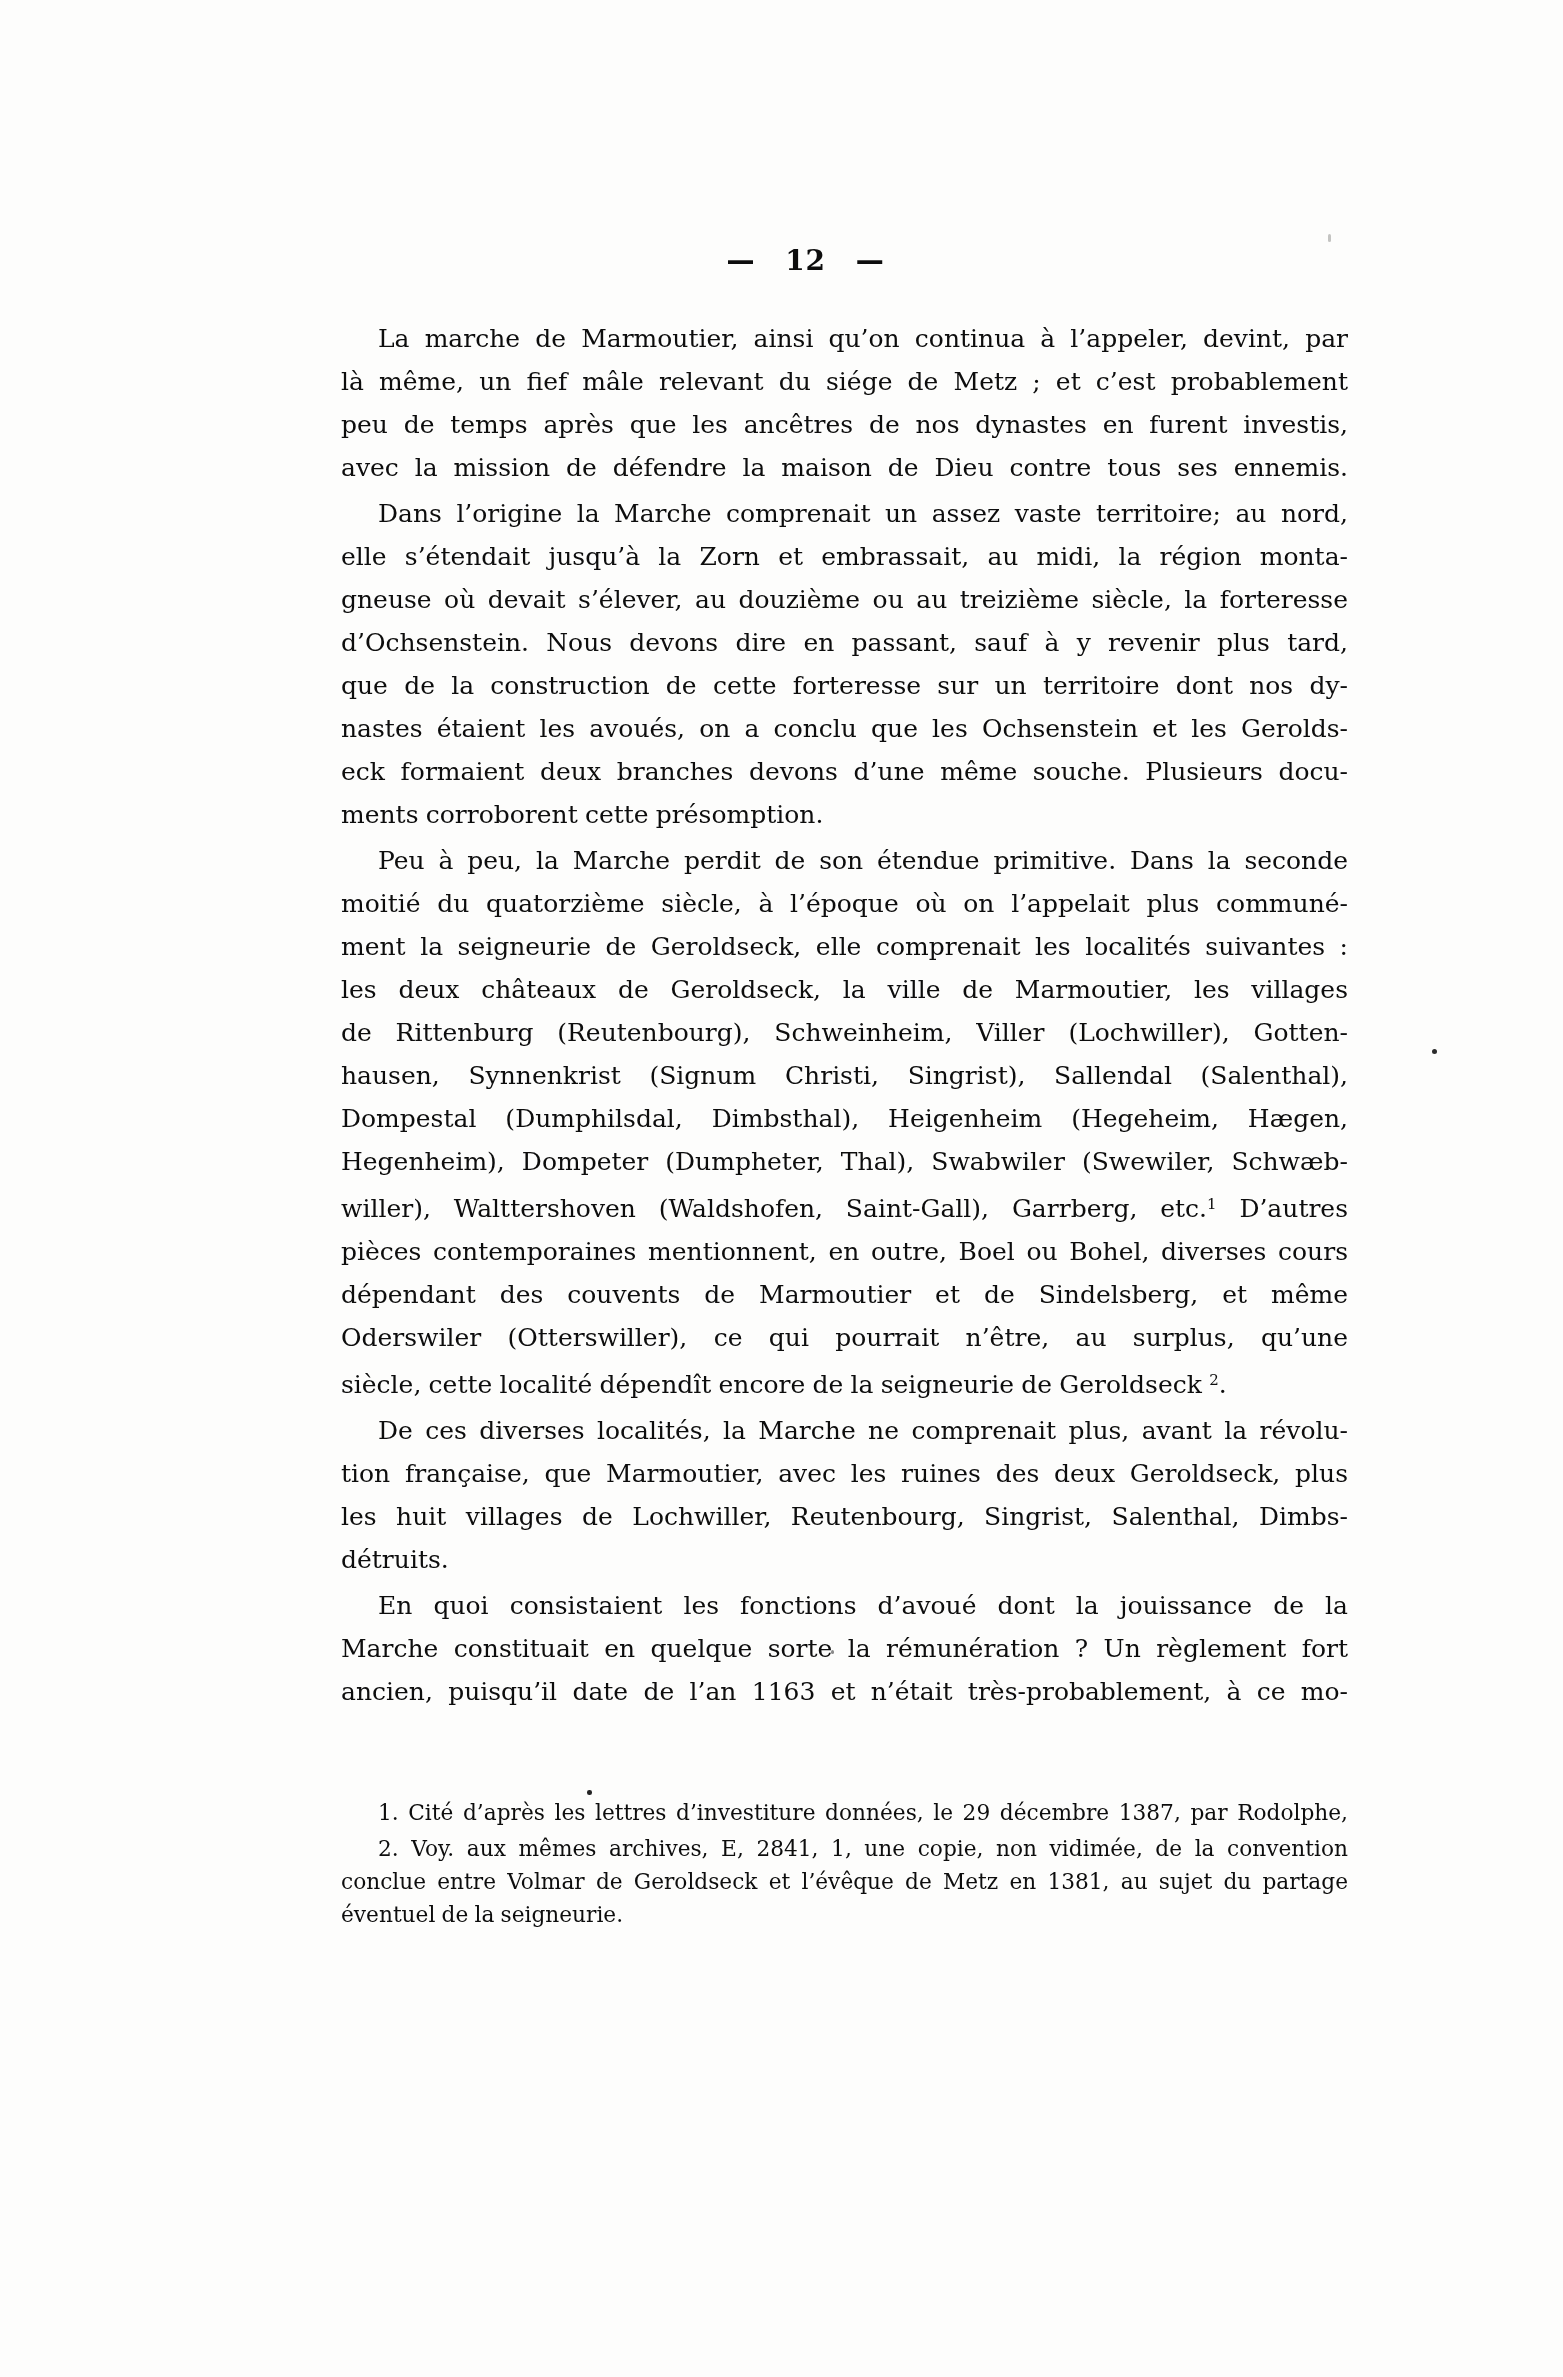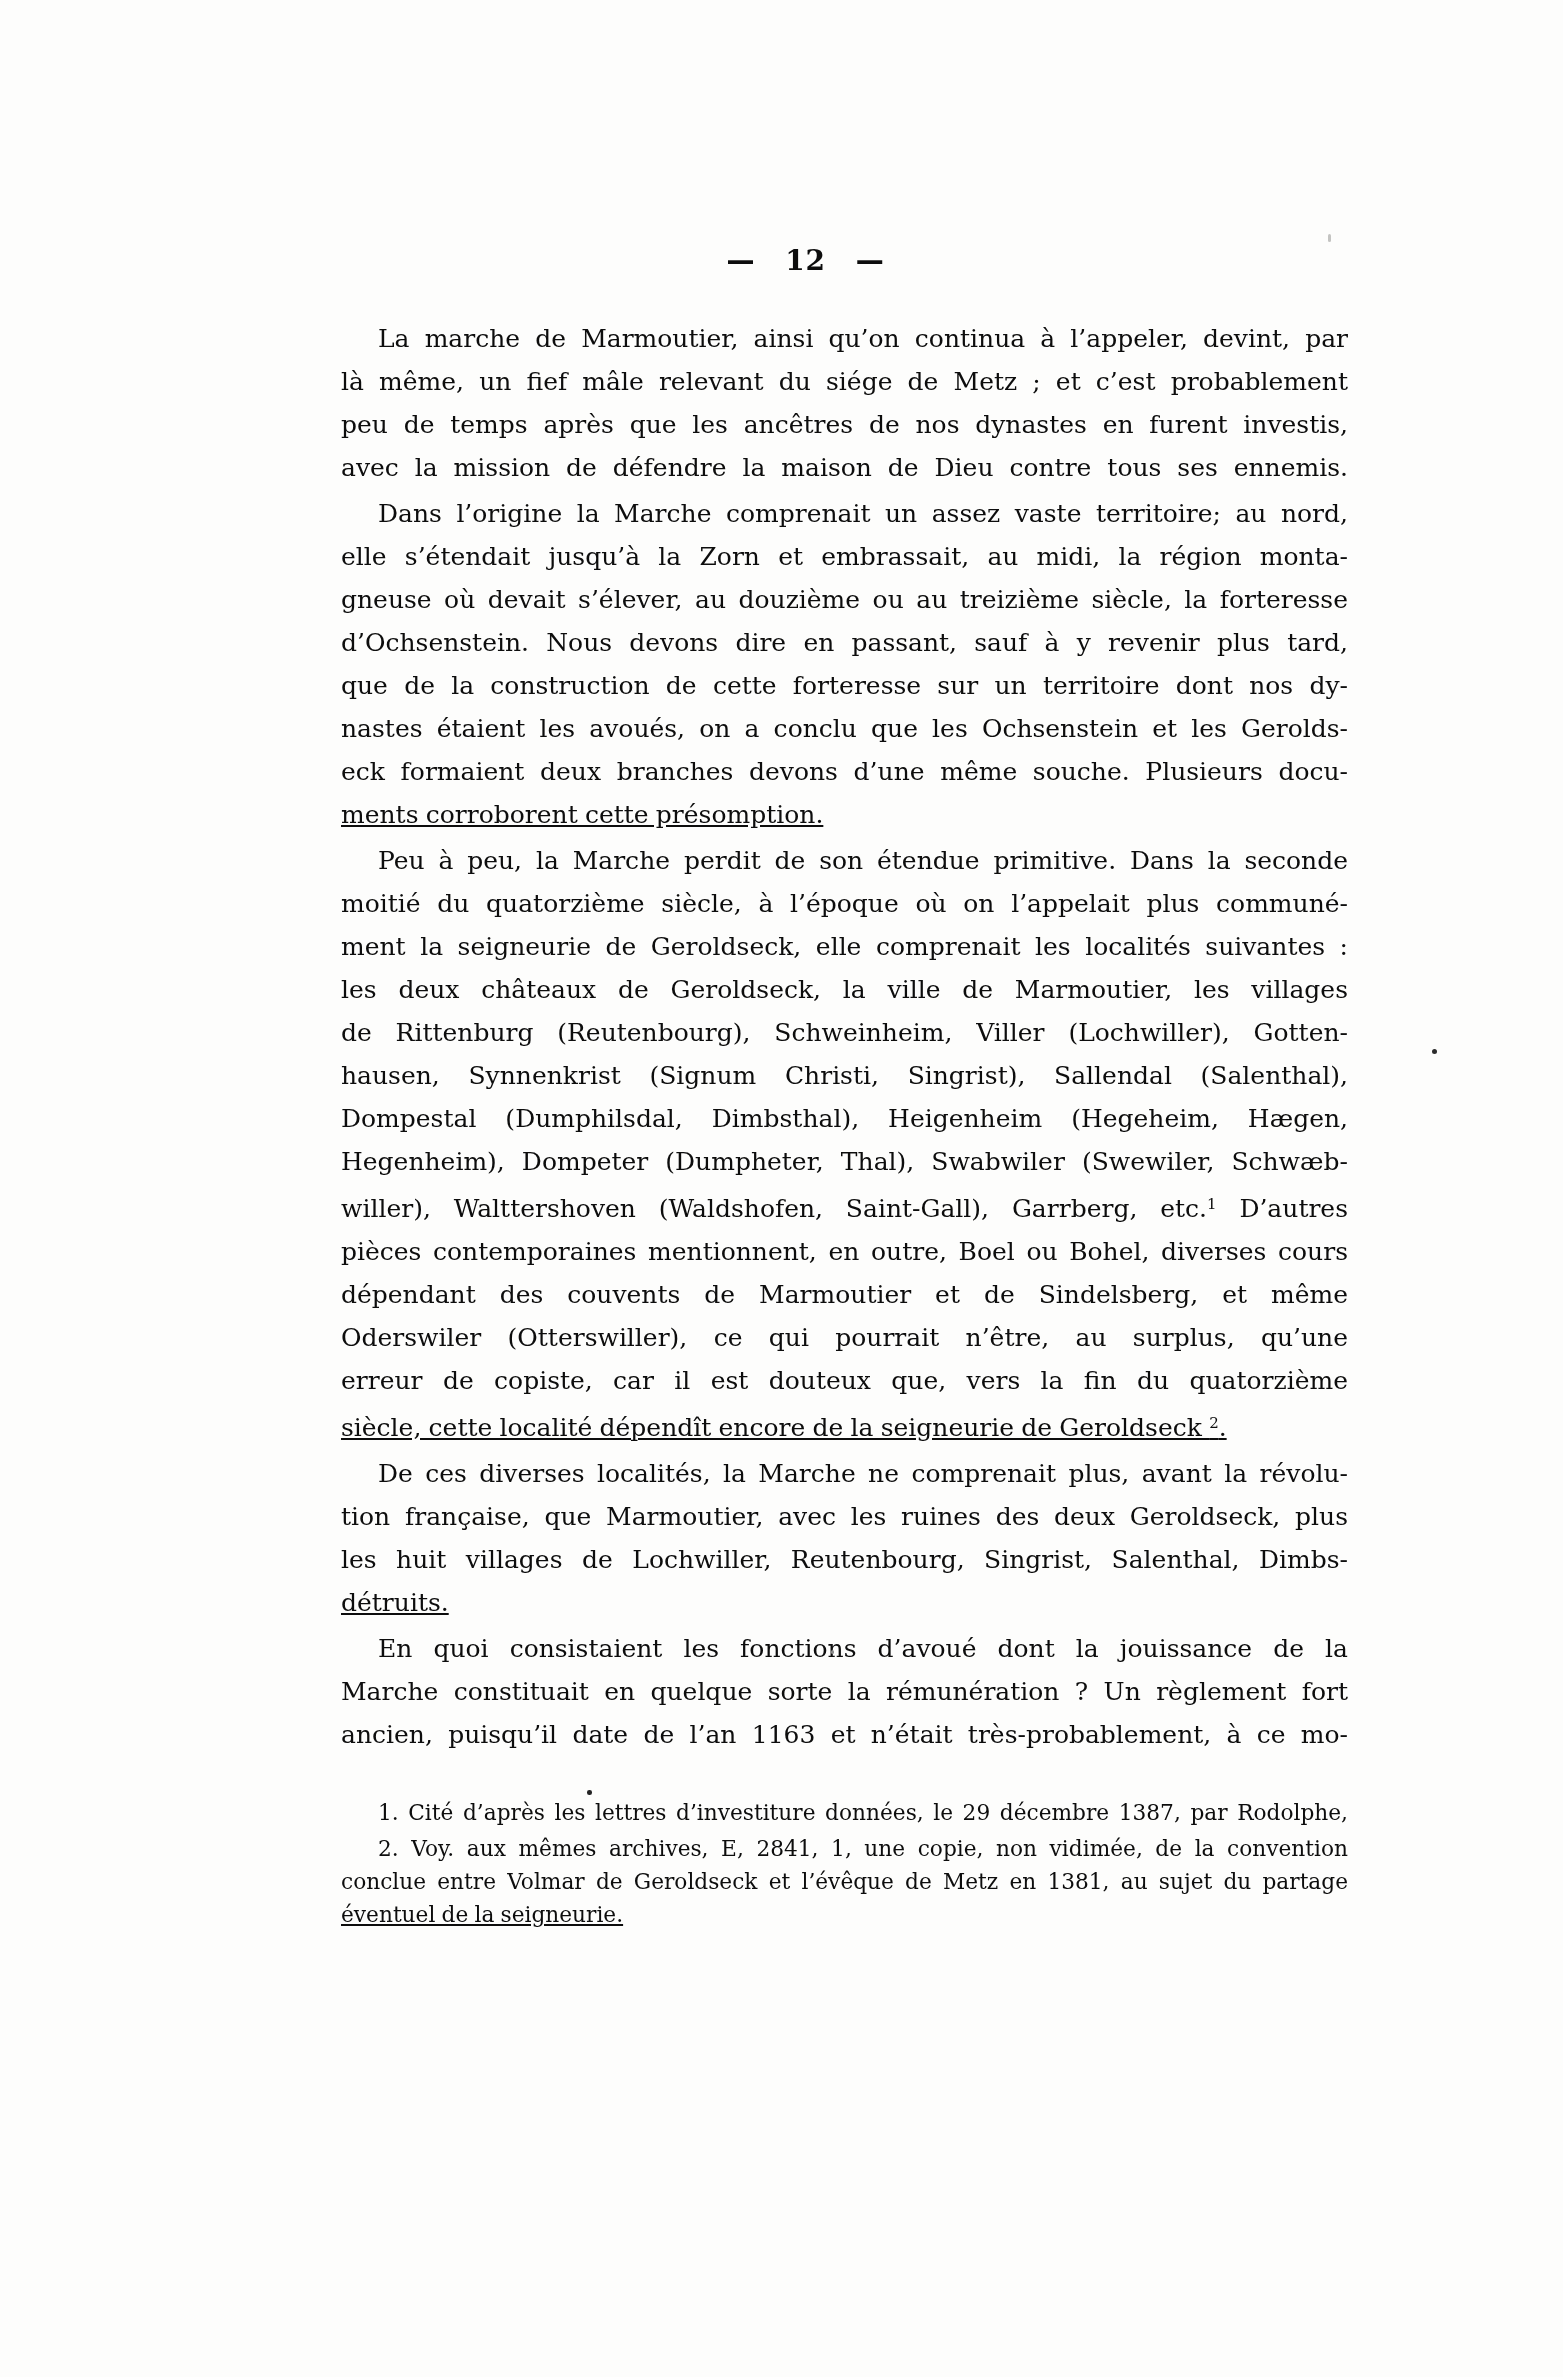--- a/index.html
+++ b/index.html
@@ -30,21 +30,21 @@
     left:338px;top:1793px;width:1013px;
     font-size:21.7px;line-height:33px;
     word-spacing:-0.7px;
   }
   .para{margin:3px;}
   .line{
     text-align:justify;
     text-align-last:justify;
     white-space:normal;
   }
-  .line.nj{text-align-last:left;text-decoration:underline;}
+  .line.nj{text-align-last:left;}
   .line.ind{text-indent:37px;}
   .seg-i{}
   .seg-sup{font-size:0.60em;vertical-align:0.52em;letter-spacing:0;}
   .speck{position:absolute;border-radius:50%;}
   .speck-1{left:1432px;top:1049px;width:5.2px;height:5.2px;background:#2b2b2b;}
   .speck-2{left:831px;top:1650px;width:3px;height:3.7px;background:#8a8a8a;}
   .speck-3{left:587px;top:1790px;width:4.5px;height:4.5px;background:#232323;}
   .speck-4{left:1328px;top:234px;width:3px;height:8.2px;background:#c4c4c2;border-radius:1.5px;}
 </style>
 </head>
@@ -81,21 +81,20 @@
         <div class="line"><span>ment la seigneurie de Geroldseck, elle comprenait les localités suivantes :</span></div>
         <div class="line"><span>les deux châteaux de Geroldseck, la ville de Marmoutier, les villages</span></div>
         <div class="line"><span>de </span><span class="seg-i">Rittenburg</span><span> (Reutenbourg), </span><span class="seg-i">Schweinheim</span><span>, </span><span class="seg-i">Viller</span><span> (Lochwiller), Gotten-</span></div>
         <div class="line"><span>hausen, </span><span class="seg-i">Synnenkrist</span><span> (</span><span class="seg-i">Signum Christi</span><span>, Singrist), </span><span class="seg-i">Sallendal</span><span> (Salenthal),</span></div>
         <div class="line"><span class="seg-i">Dompestal</span><span> (</span><span class="seg-i">Dumphilsdal</span><span>, Dimbsthal), </span><span class="seg-i">Heigenheim</span><span> (</span><span class="seg-i">Hegeheim</span><span>, Hægen,</span></div>
         <div class="line"><span>Hegenheim), </span><span class="seg-i">Dompeter</span><span> (</span><span class="seg-i">Dumpheter</span><span>, Thal), </span><span class="seg-i">Swabwiler</span><span> (</span><span class="seg-i">Swewiler</span><span>, Schwæb-</span></div>
         <div class="line"><span>willer), </span><span class="seg-i">Walttershoven</span><span> (Waldshofen, Saint-Gall), </span><span class="seg-i">Garrberg</span><span>, etc.</span><span class="seg-sup">1</span><span> D’autres</span></div>
         <div class="line"><span>pièces contemporaines mentionnent, en outre, </span><span class="seg-i">Boel</span><span> ou </span><span class="seg-i">Bohel</span><span>, diverses cours</span></div>
         <div class="line"><span>dépendant des couvents de Marmoutier et de Sindelsberg, et même</span></div>
         <div class="line"><span class="seg-i">Oderswiler</span><span> (Otterswiller), ce qui pourrait n’être, au surplus, qu’une</span></div>
-        <div class="line"><span>erreur de copiste, car il est douteux que, vers la fin du quatorzième</span></div>
         <div class="line nj"><span>siècle, cette localité dépendît encore de la seigneurie de Geroldseck </span><span class="seg-sup">2</span><span>.</span></div>
       </div>
       <div class="para">
         <div class="line ind"><span>De ces diverses localités, la Marche ne comprenait plus, avant la révolu-</span></div>
         <div class="line"><span>tion française, que Marmoutier, avec les ruines des deux Geroldseck, plus</span></div>
         <div class="line"><span>les huit villages de Lochwiller, Reutenbourg, Singrist, Salenthal, Dimbs-</span></div>
         <div class="line nj"><span>détruits.</span></div>
       </div>
       <div class="para">
         <div class="line ind"><span>En quoi consistaient les fonctions d’avoué dont la jouissance de la</span></div>

